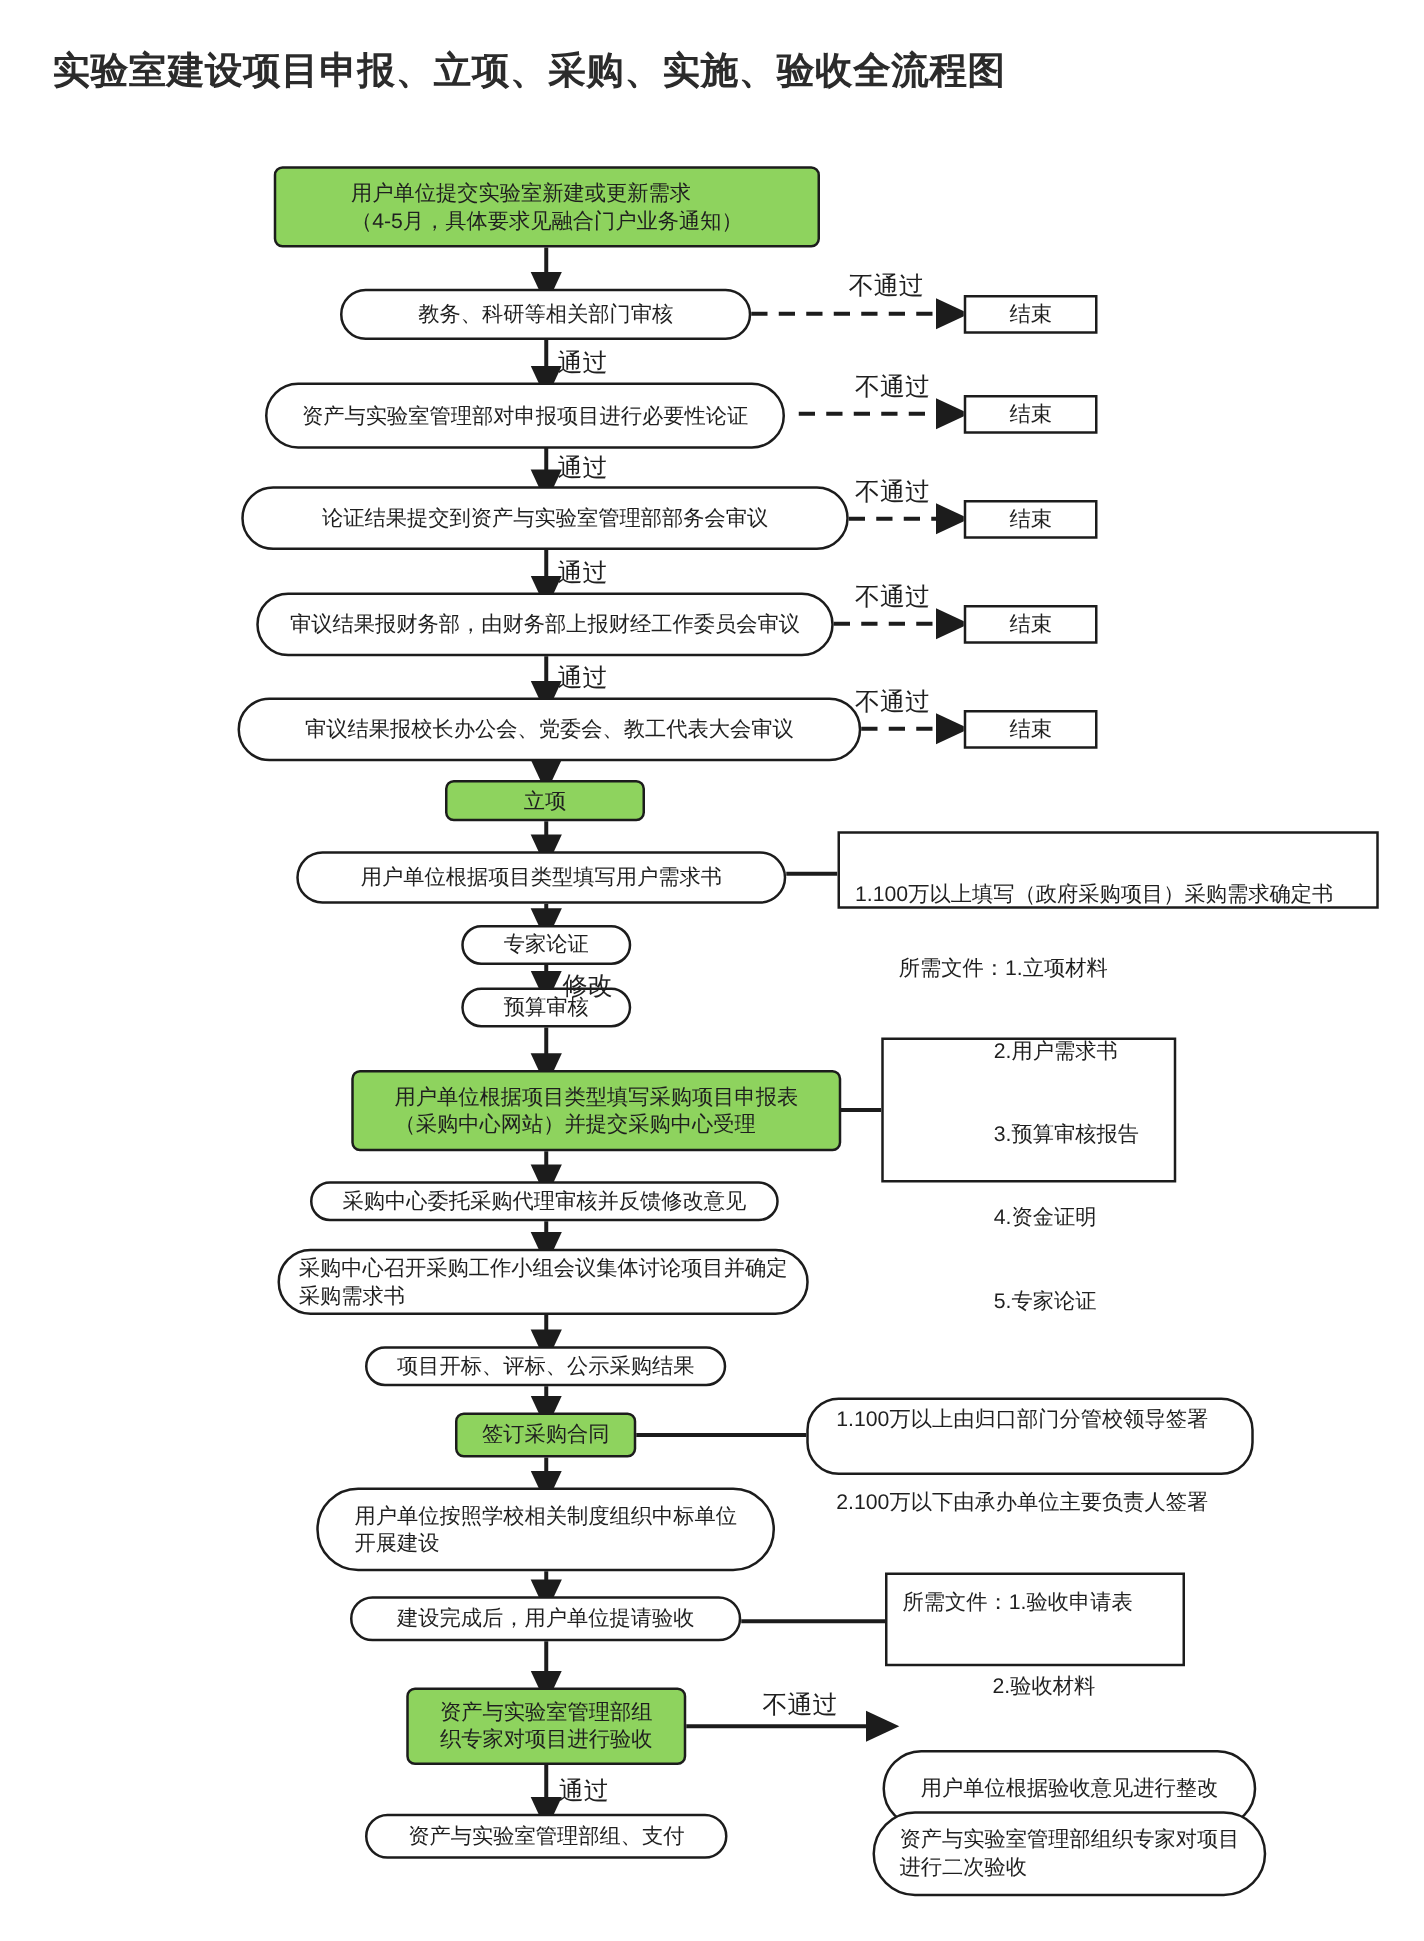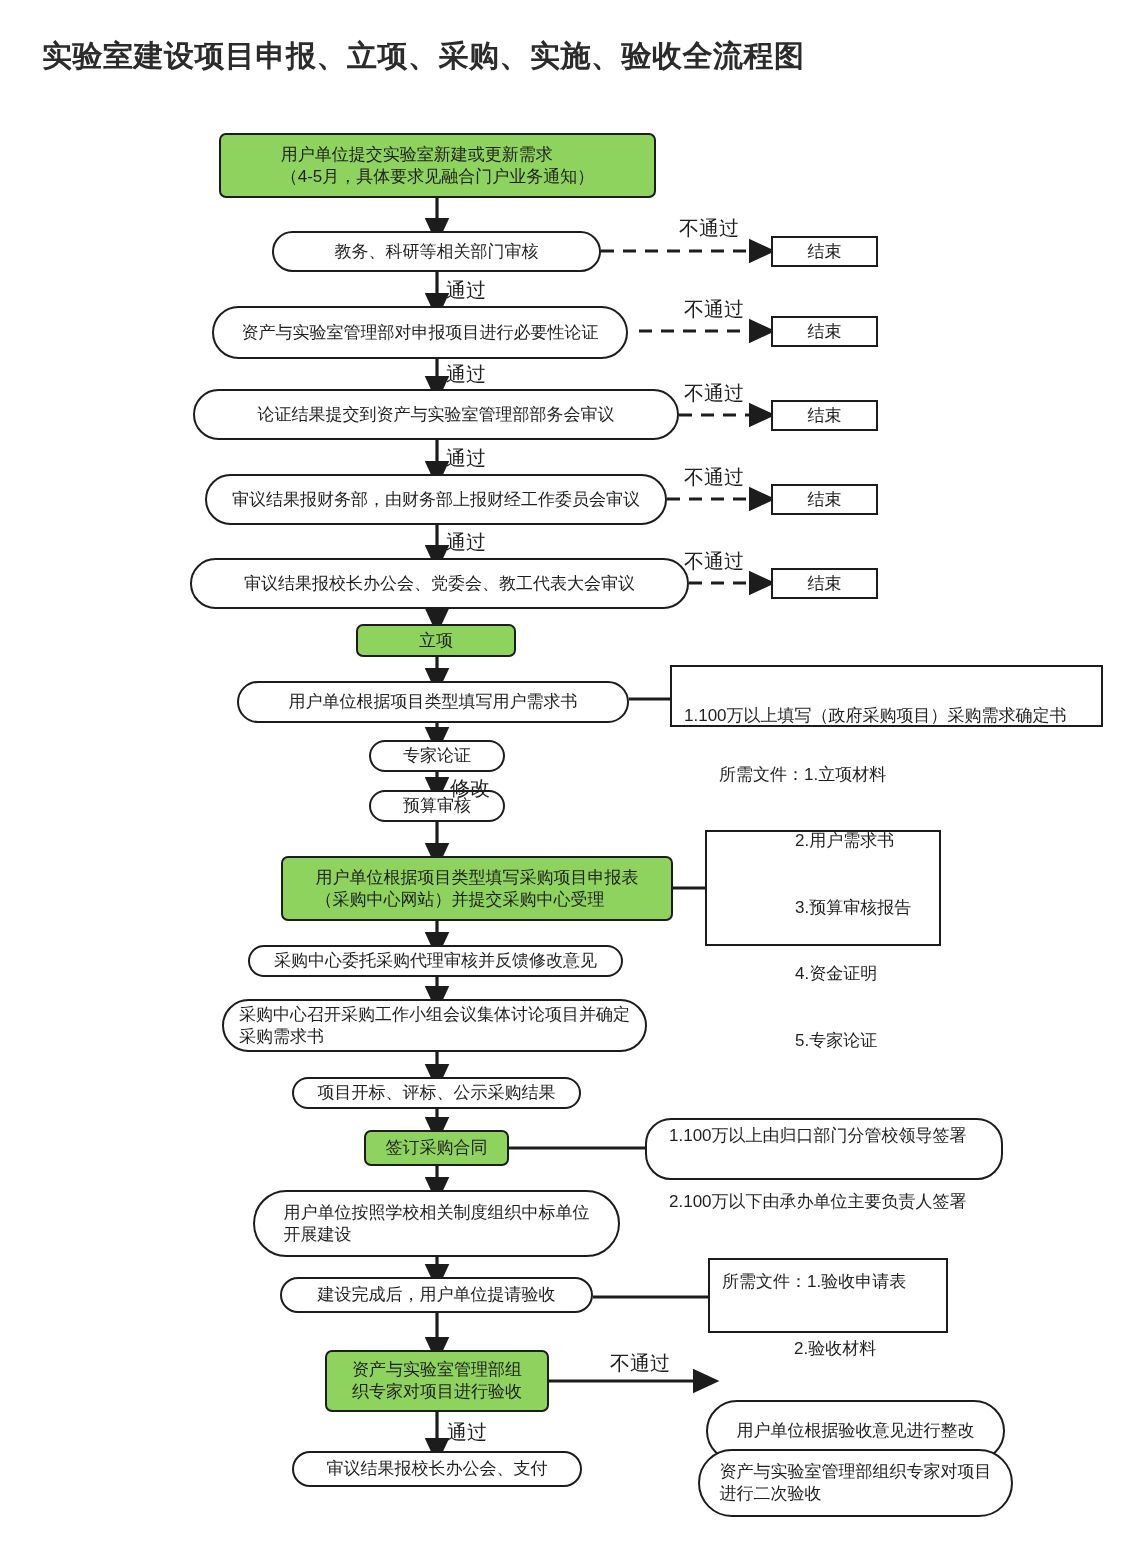--- a/index.html
+++ b/index.html
@@ -188,21 +188,21 @@
   </div>
 
   <div class="node rounded green" style="left:325px;top:1350px;width:224px;height:62px;">
     <div>
       <span class="nline">资产与实验室管理部组</span>
       <span class="nline">织专家对项目进行验收</span>
     </div>
   </div>
 
   <div class="node stadium" style="left:292px;top:1451px;width:290px;height:36px;">
-    <span>审议结果报校长办公会、支付</span>
+    <span>资产与实验室管理部组、支付</span>
   </div>
 
   <div class="node stadium" style="left:706px;top:1400px;width:299px;height:62px;">
     <span>用户单位根据验收意见进行整改</span>
   </div>
 
   <div class="node stadium" style="left:698px;top:1449px;width:315px;height:68px;">
     <div>
       <span class="nline">资产与实验室管理部组织专家对项目</span>
       <span class="nline">进行二次验收</span>

